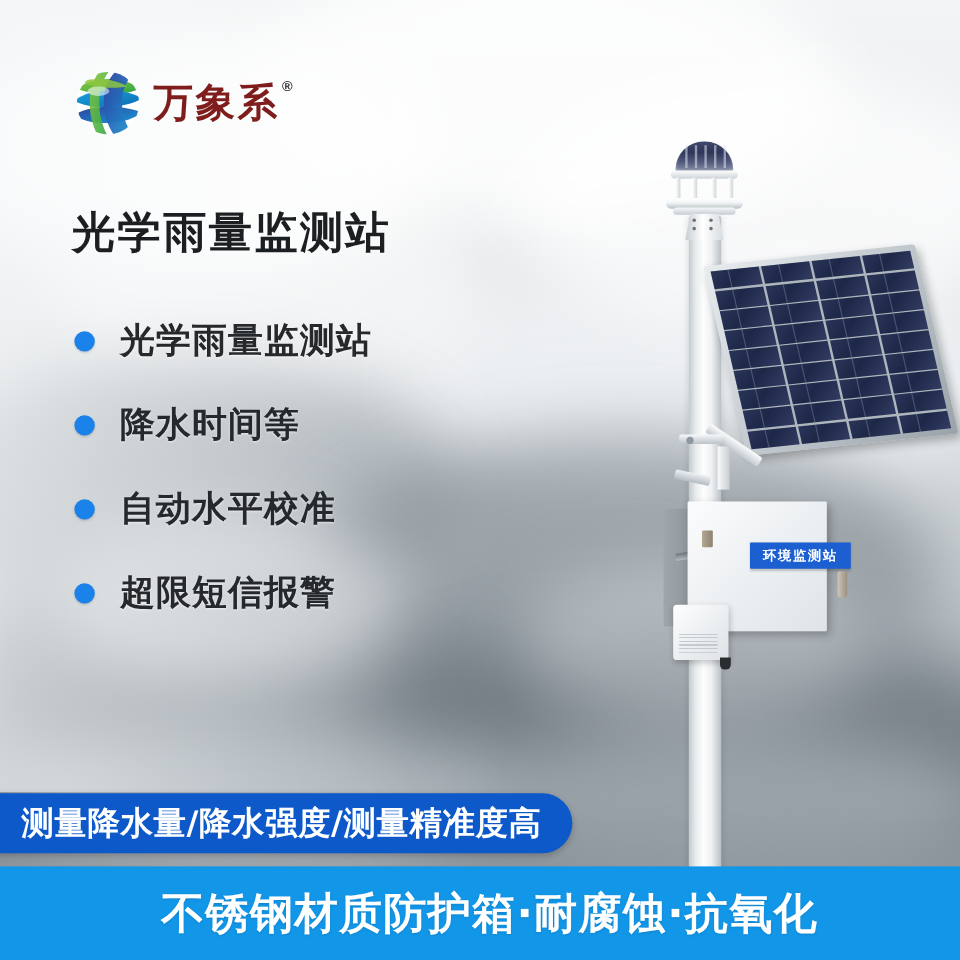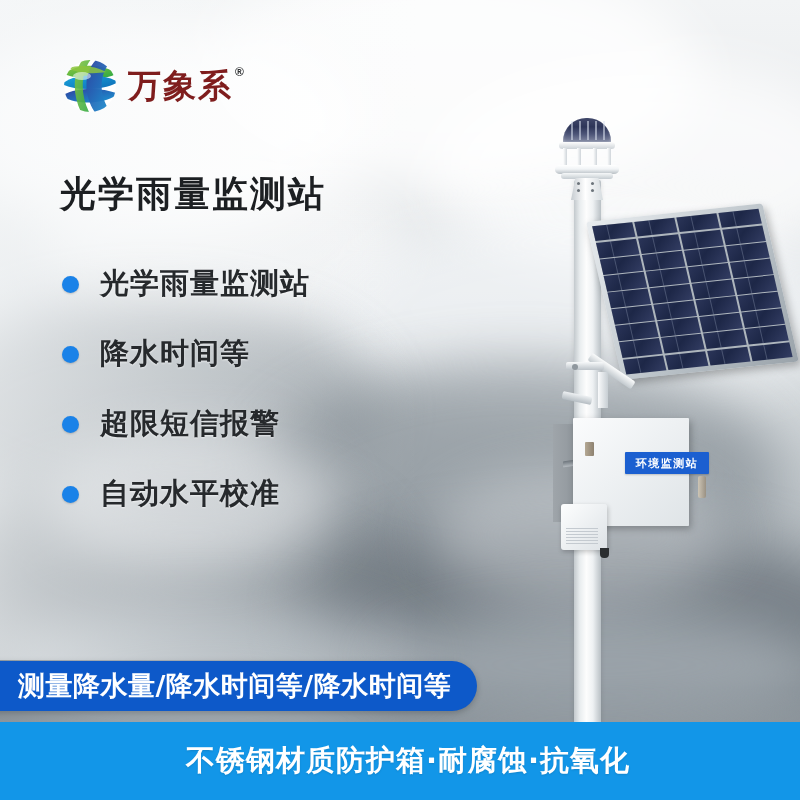--- a/index.html
+++ b/index.html
@@ -60,21 +60,21 @@
   
   .pill{position:absolute;left:-14px;top:661px;height:50px;padding:0 26px 0 32px;
     background:#0d59c9;border-radius:0 26px 26px 0;display:flex;align-items:center;
     box-shadow:0 2px 6px rgba(0,0,0,.22);}
   .pill-label{color:#fff;font-size:27px;font-weight:700;letter-spacing:.5px;
     font-family:"DejaVu Sans","Liberation Sans",sans-serif;white-space:nowrap;}
 
   
   .bottombar{position:absolute;left:0;right:0;bottom:0;height:78px;background:#1296e8;
     display:flex;align-items:center;justify-content:center;}
-  .bottombar-label{color:#fff;font-size:29px;font-weight:700;letter-spacing:1px;
+  .bottombar-label{color:#fff;font-size:36px;font-weight:700;letter-spacing:1px;
     font-family:"DejaVu Sans","Liberation Sans",sans-serif;white-space:nowrap;
     text-shadow:0 1px 2px rgba(0,0,0,.12);margin-left:16px;}
 
   
   .station{position:absolute;left:0;top:0;width:800px;height:800px;pointer-events:none;}
 
   
   .mast{position:absolute;left:574px;top:180px;width:27px;height:545px;
     background:linear-gradient(to right,#c3c9cd 0%,#e9edef 22%,#fdfdfd 46%,#eef1f3 70%,#b9c0c5 100%);
     border-radius:2px;box-shadow:0 0 5px rgba(0,0,0,.12);}
@@ -312,29 +312,29 @@
     <div class="feat">
       <div class="dot"></div>
       <div class="feat-label">光学雨量监测站</div>
     </div>
     <div class="feat">
       <div class="dot"></div>
       <div class="feat-label">降水时间等</div>
     </div>
     <div class="feat">
       <div class="dot"></div>
-      <div class="feat-label">超限短信报警</div>
+      <div class="feat-label">自动水平校准</div>
     </div>
     <div class="feat">
       <div class="dot"></div>
-      <div class="feat-label">自动水平校准</div>
+      <div class="feat-label">超限短信报警</div>
     </div>
   </div>
 
   <div class="pill">
-    <div class="pill-label">测量降水量/降水时间等/降水时间等</div>
+    <div class="pill-label">测量降水量/降水强度/测量精准度高</div>
   </div>
 
   <div class="bottombar">
     <div class="bottombar-label">不锈钢材质防护箱·耐腐蚀·抗氧化</div>
   </div>
 
 </div>
 
 </body></html>

